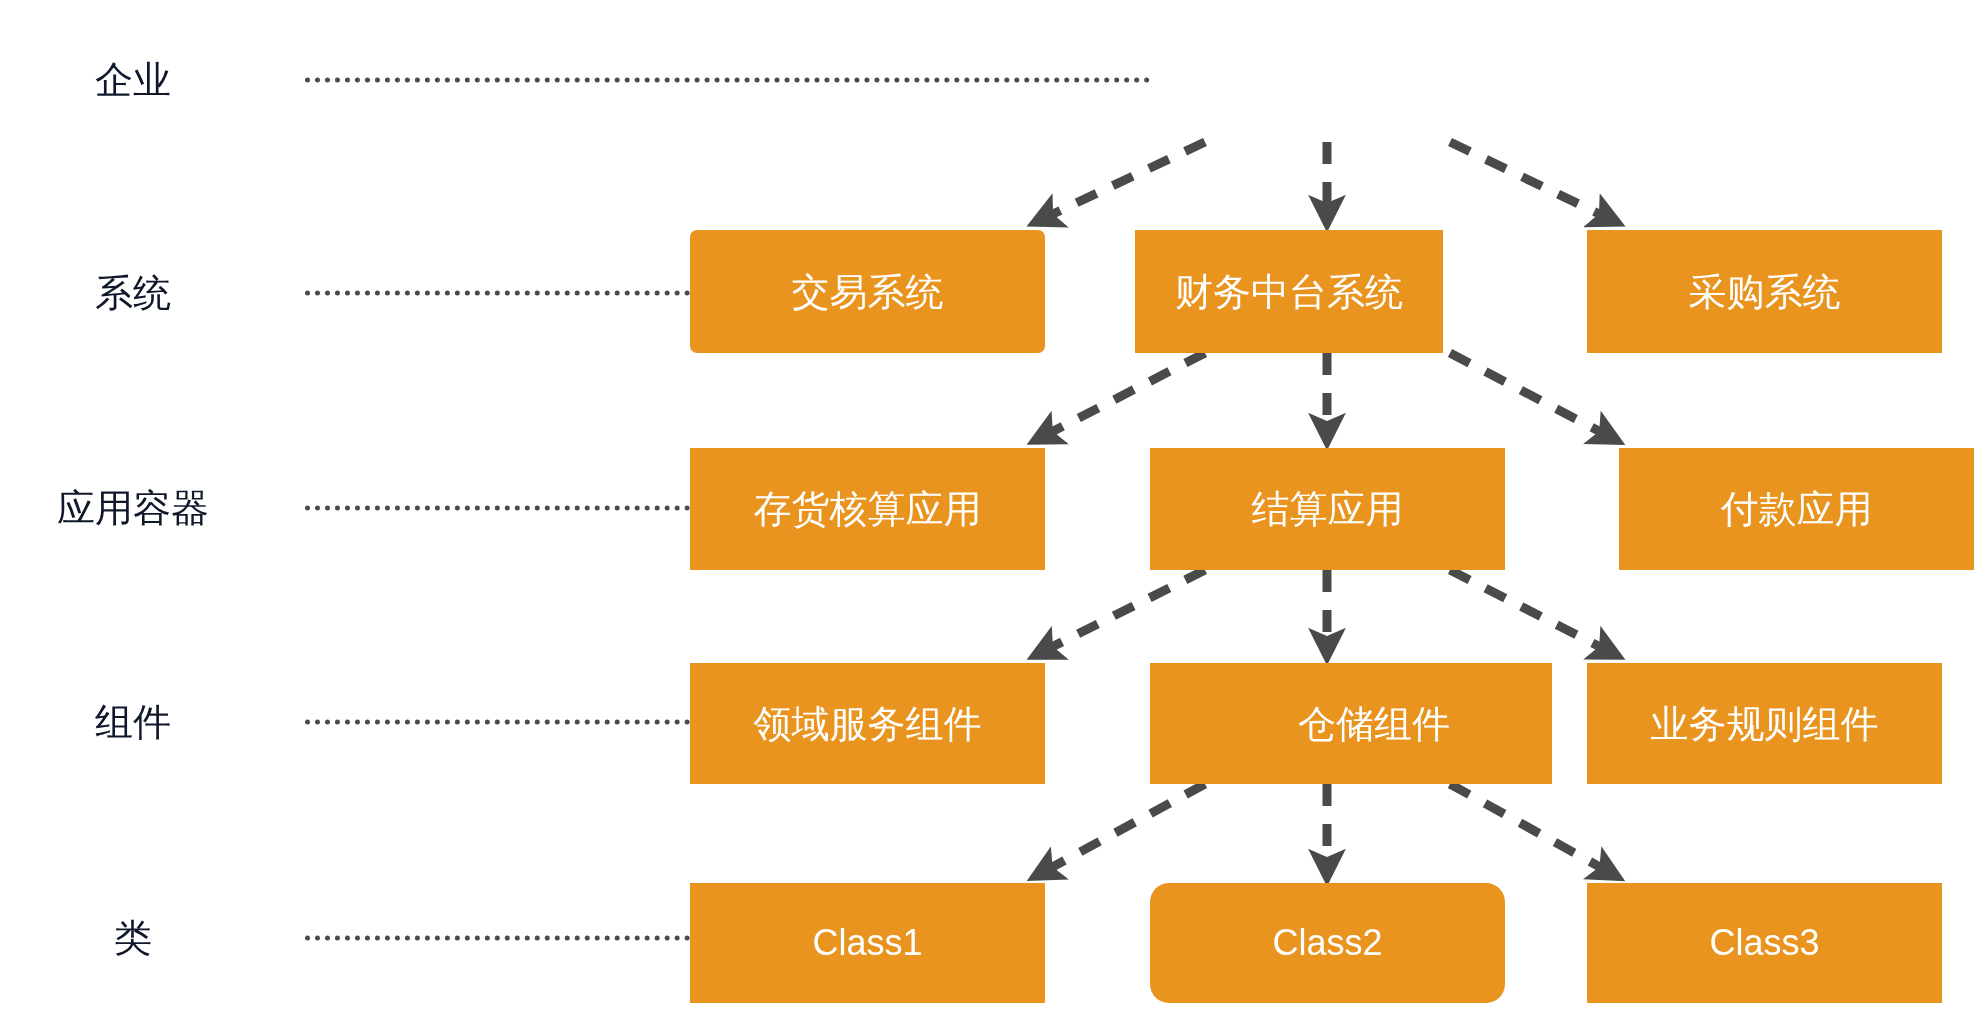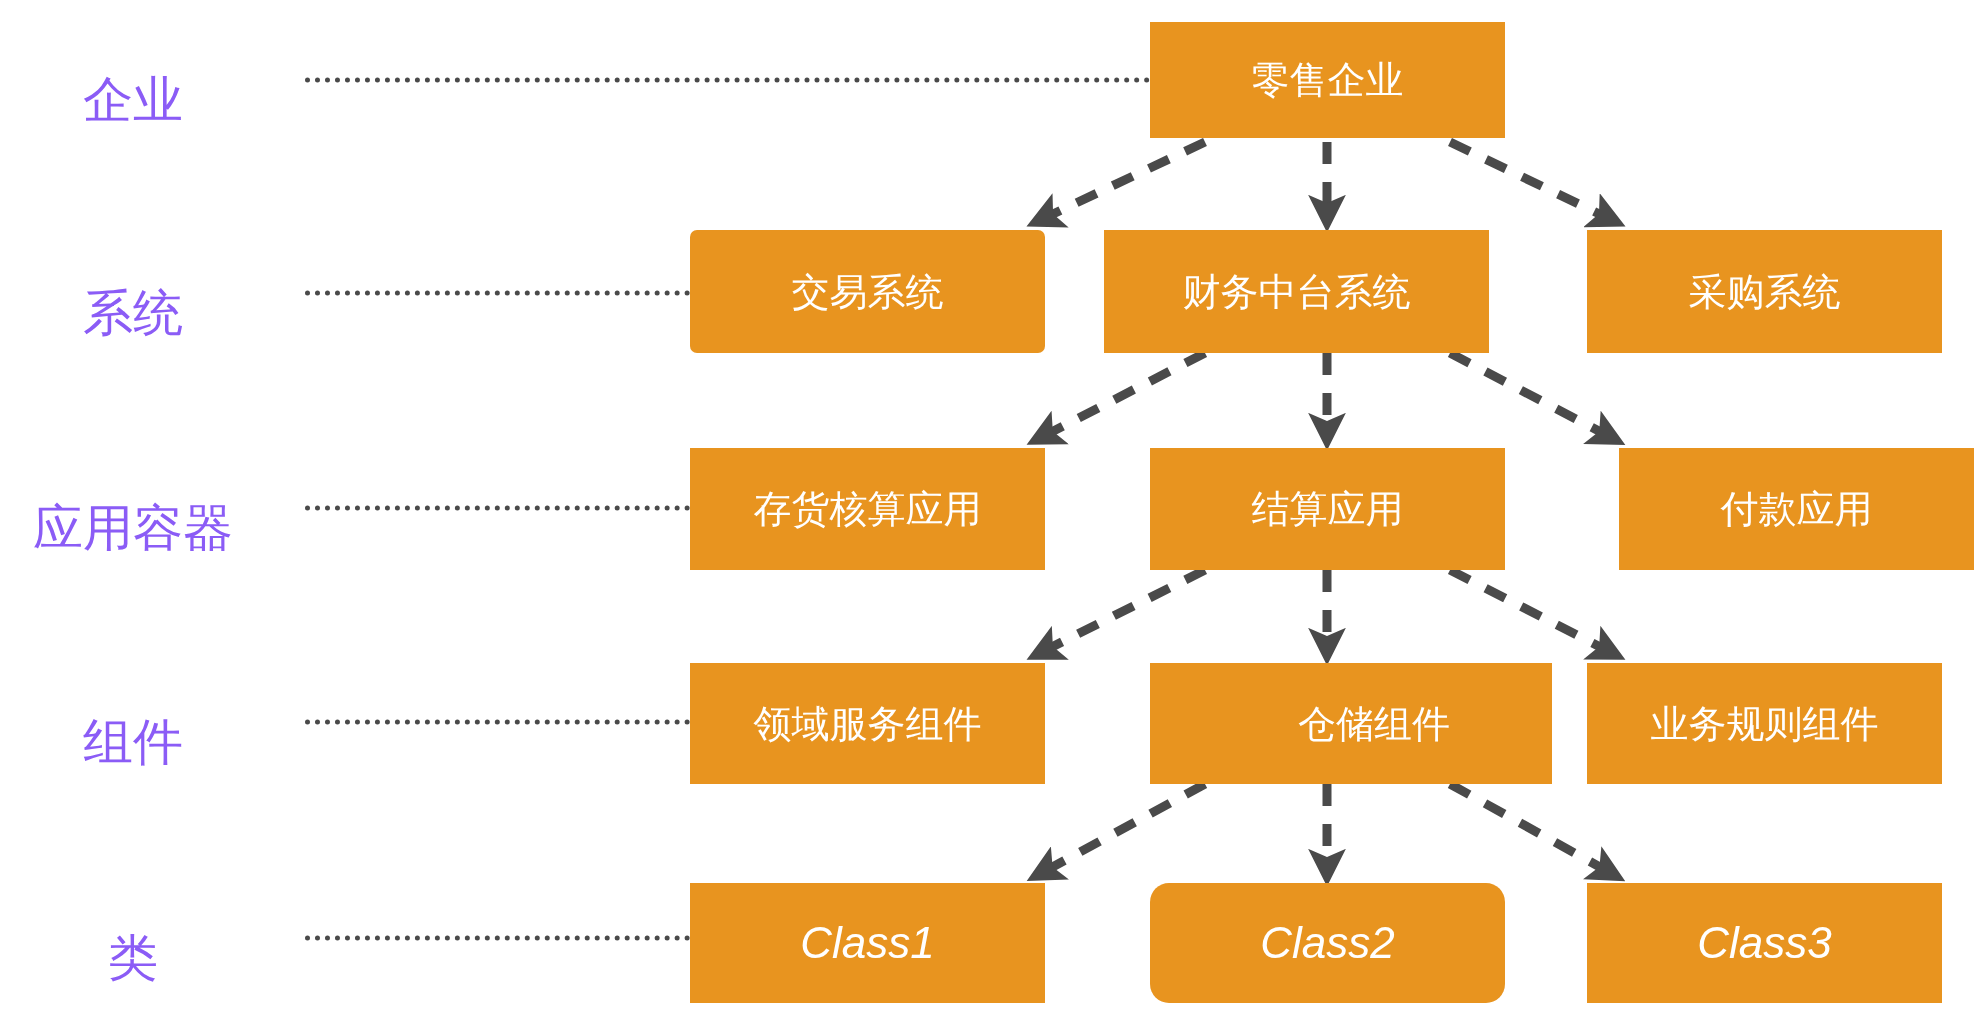--- a/index.html
+++ b/index.html
@@ -20,50 +20,48 @@
   #arrow-layer {
     position: absolute;
     left: 0;
     top: 0;
     width: 1984px;
     height: 1020px;
     pointer-events: none;
   }
   .row-label {
     position: absolute;
-    color: #8b5cf6;
-    font-size: 50px;
+    color: #0f172a;
+    font-size: 38px;
     line-height: 1;
     white-space: nowrap;
     text-align: center;
     transform: translate(-50%, -50%);
     font-weight: 400;
-    margin-top: 20px;
   }
   .guide-line {
     position: absolute;
     height: 0;
     border-top: 5px dotted #4a4a4a;
     transform: translateY(-50%);
   }
   .node-box {
     position: absolute;
     background: #E8941F;
     display: flex;
     align-items: center;
     justify-content: center;
     color: #ffffff;
     font-size: 38px;
     line-height: 1;
     white-space: nowrap;
     box-sizing: border-box;
   }
   .node-box.latin {
-    font-size: 44px;
-    font-style: italic;
+    font-size: 36px;
   }
 </style>
 </head>
 <body>
 
 <div id="canvas">
 
   <svg id="arrow-layer" viewBox="0 0 1984 1020" width="1984" height="1020" xmlns="http://www.w3.org/2000/svg">
     <defs>
       <marker id="ah" viewBox="0 0 10 10" refX="7.2" refY="5" markerWidth="4.2" markerHeight="4.2" orient="auto-start-reverse">
@@ -85,30 +83,27 @@
       <line x1="1450" y1="570" x2="1616" y2="655" marker-end="url(#ah)"></line>
 
       <line x1="1205" y1="784" x2="1036" y2="876" marker-end="url(#ah)"></line>
       <line x1="1327" y1="784" x2="1327" y2="876" marker-end="url(#ah)"></line>
       <line x1="1450" y1="784" x2="1616" y2="876" marker-end="url(#ah)"></line>
     </g>
   </svg>
 
   <div class="row-label" style="left:133px; top:80px;">企业</div>
   <div class="guide-line" style="left:305px; top:80px; width:845px;"></div>
-  <div class="node-box" style="left:1150px; top:22px; width:355px; height:116px;">
-    <span>零售企业</span>
-  </div>
 
   <div class="row-label" style="left:133px; top:293px;">系统</div>
   <div class="guide-line" style="left:305px; top:293px; width:385px;"></div>
   <div class="node-box" style="left:690px; top:230px; width:355px; height:123px;border-radius:7px;">
     <span>交易系统</span>
   </div>
-  <div class="node-box" style="left:1104px; top:230px; width:385px; height:123px;">
+  <div class="node-box" style="left:1135px; top:230px; width:308px; height:123px;">
     <span>财务中台系统</span>
   </div>
   <div class="node-box" style="left:1587px; top:230px; width:355px; height:123px;">
     <span>采购系统</span>
   </div>
 
   <div class="row-label" style="left:133px; top:508px;">应用容器</div>
   <div class="guide-line" style="left:305px; top:508px; width:385px;"></div>
   <div class="node-box" style="left:1150px; top:448px; width:355px; height:122px;">
     <span>结算应用</span>

